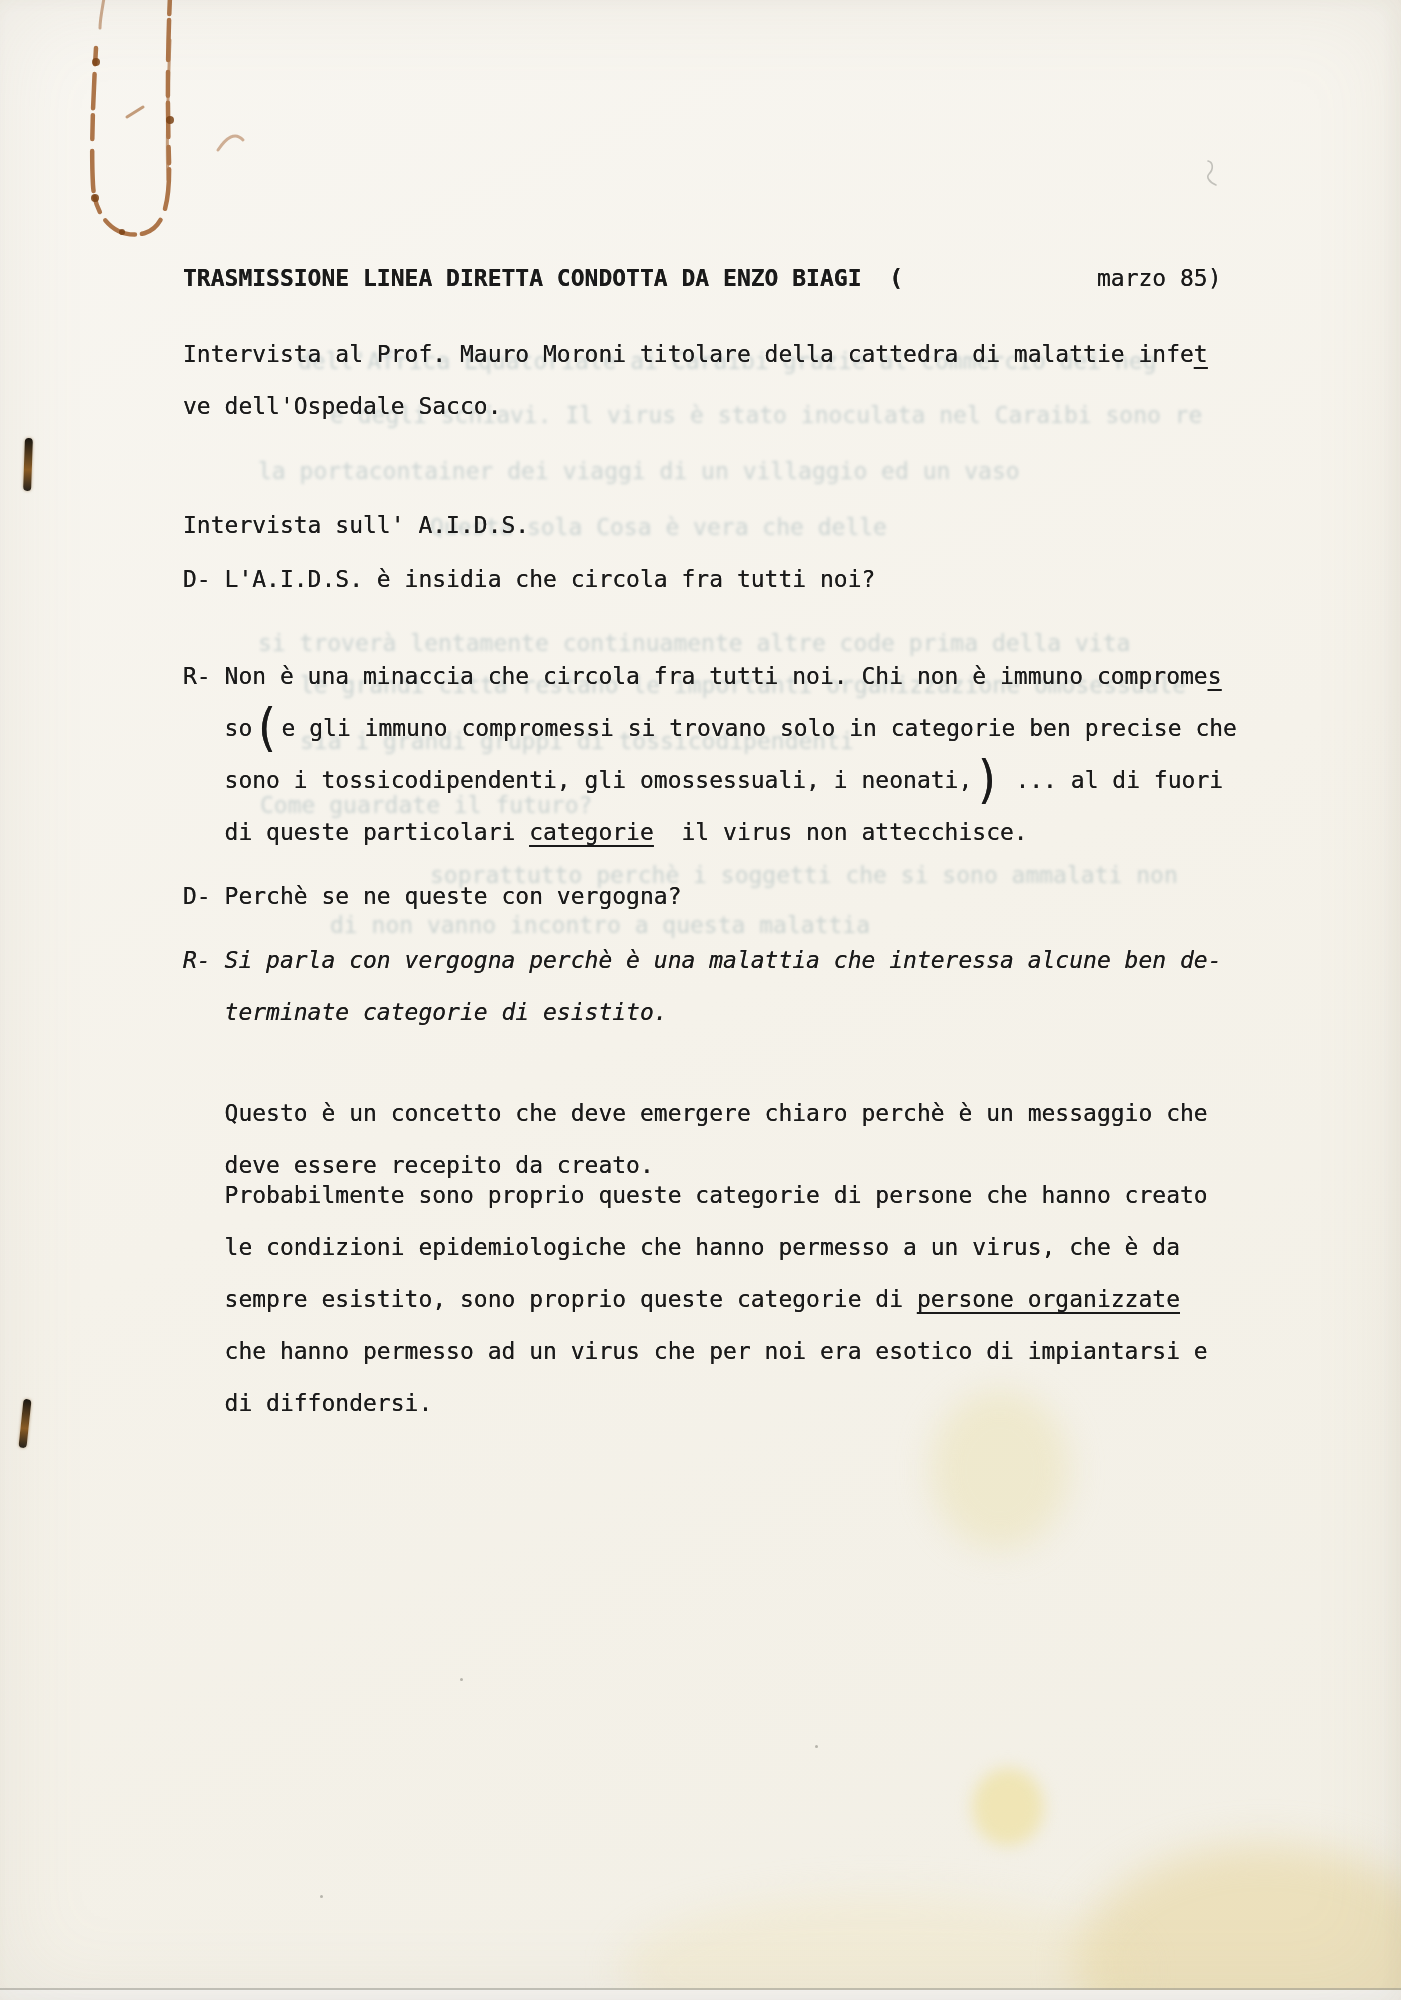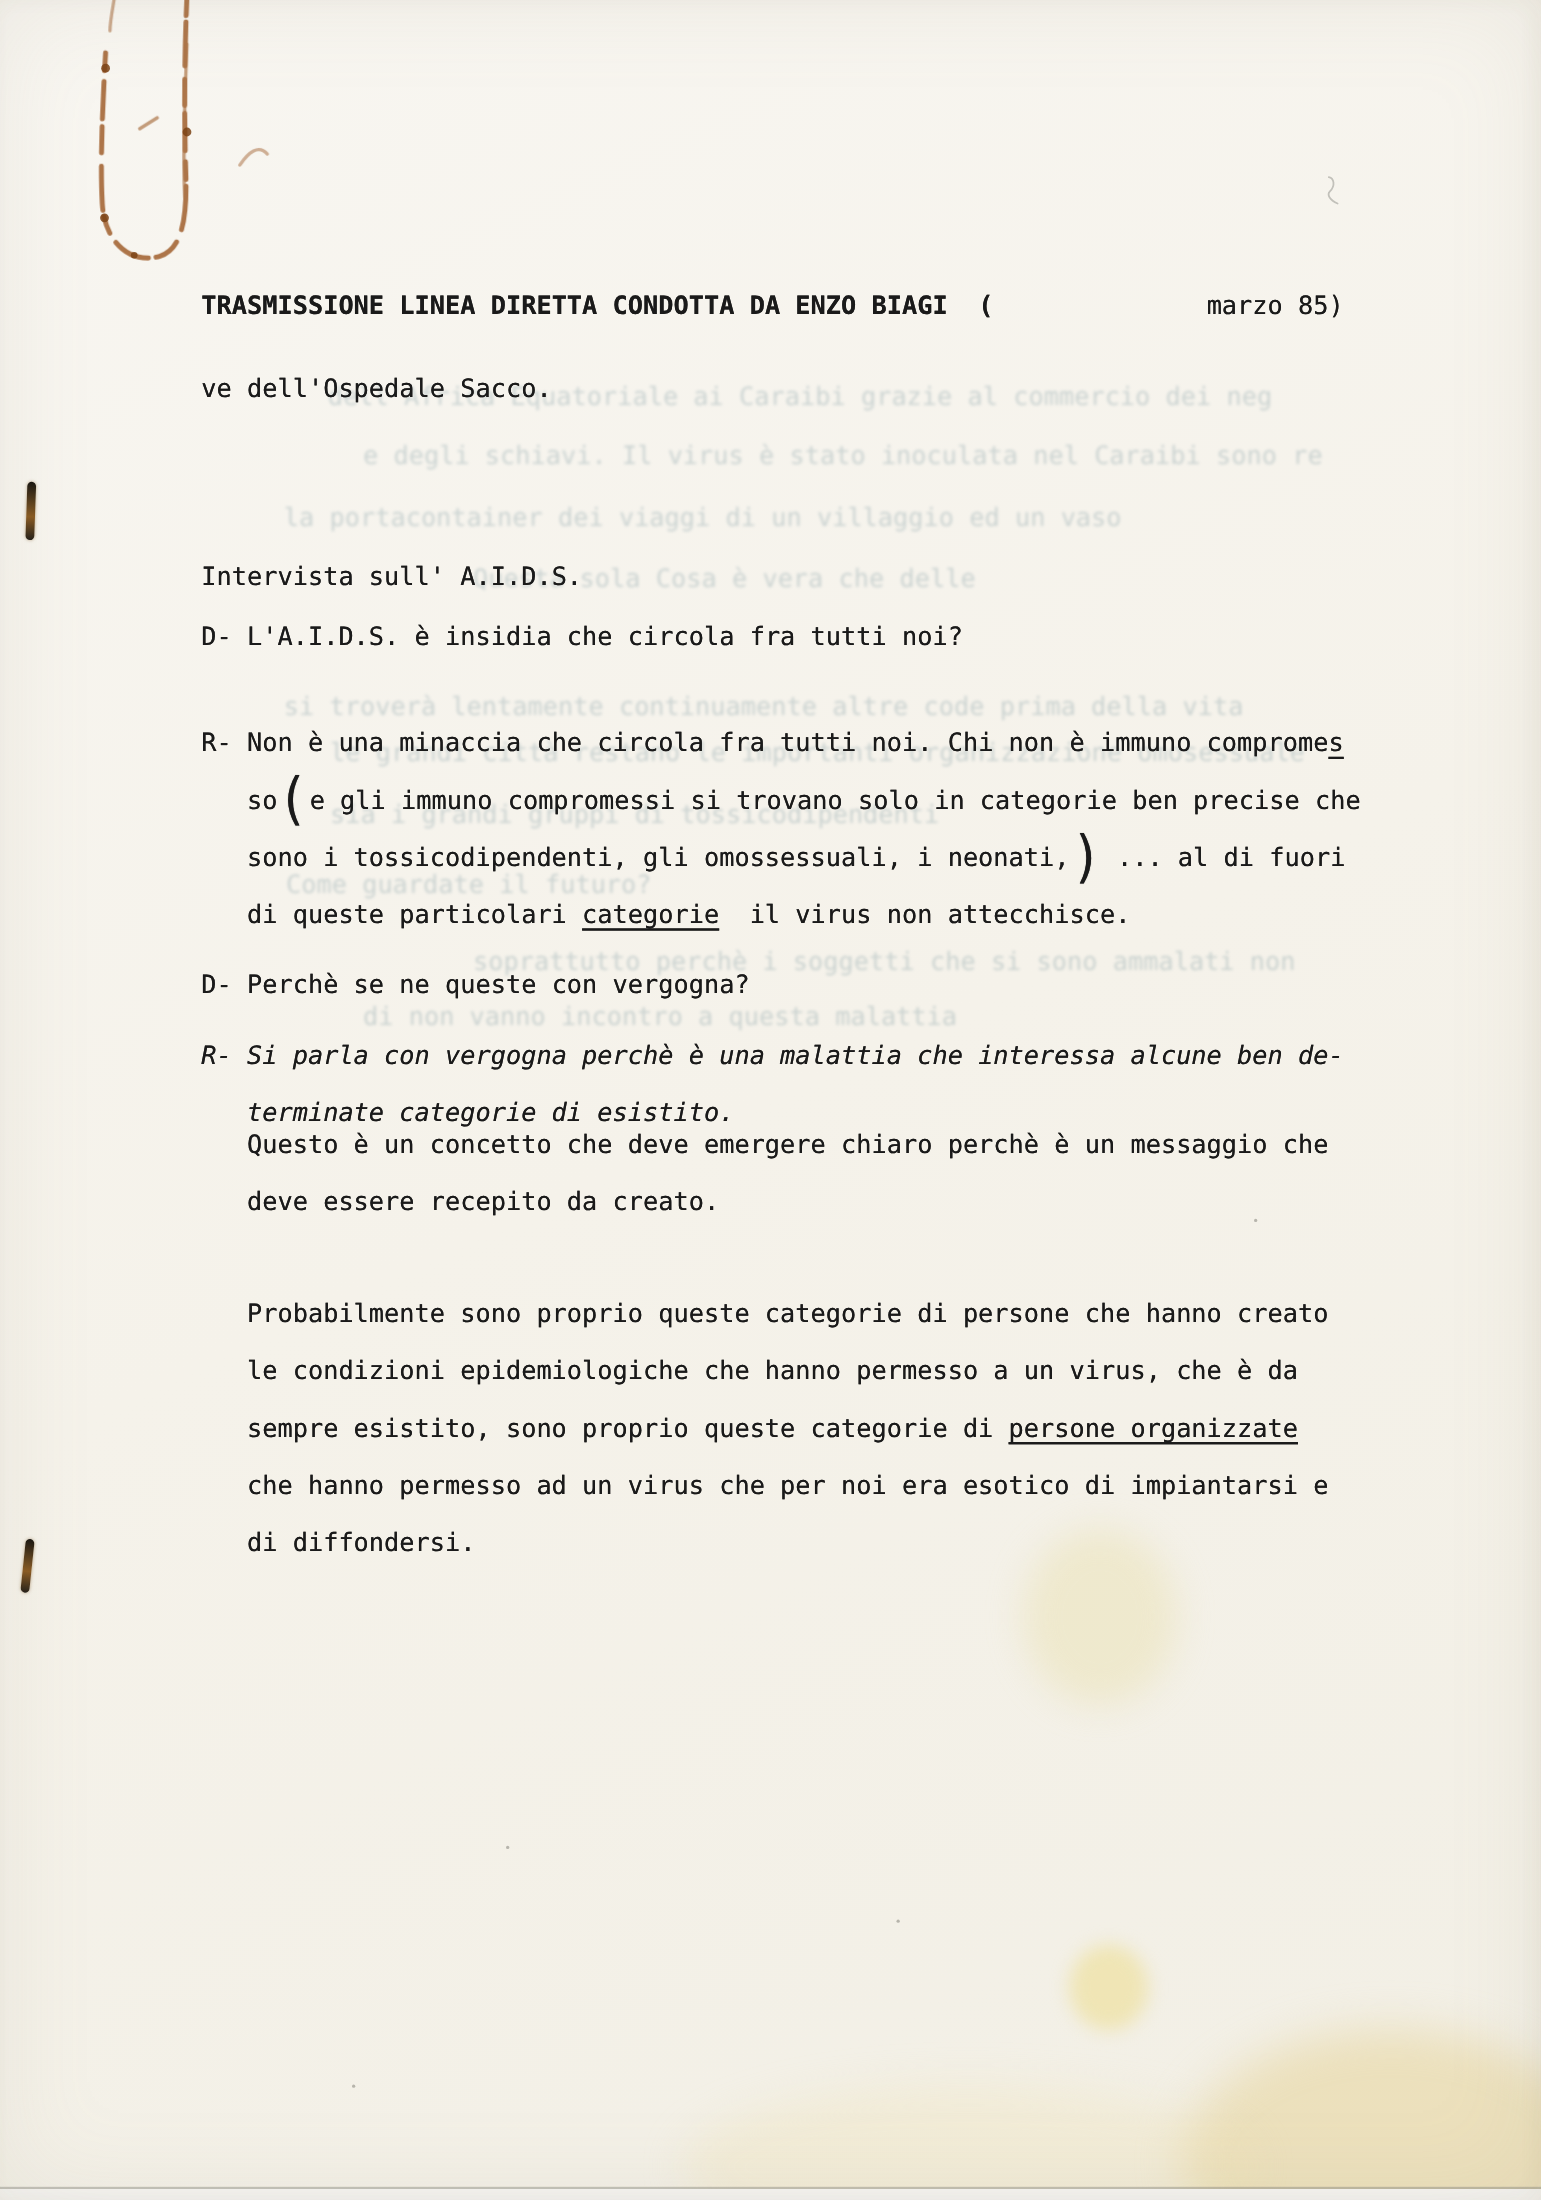--- a/index.html
+++ b/index.html
@@ -89,27 +89,27 @@
       <div class="ghost" style="top: 630px; left: 258px;">si troverà lentamente continuamente altre code prima della vita</div>
       <div class="ghost" style="top: 672px; left: 300px;">le grandi città restano le importanti organizzazione omosessuale</div>
       <div class="ghost" style="top: 728px; left: 300px;">sia i grandi gruppi di tossicodipendenti</div>
       <div class="ghost" style="top: 792px; left: 260px;">Come guardate il futuro?</div>
       <div class="ghost" style="top: 862px; left: 430px;">soprattutto perchè i soggetti che si sono ammalati non</div>
       <div class="ghost" style="top: 912px; left: 330px;">di non vanno incontro a questa malattia</div>
     </div>
 
   <div>
       <div class="para" style="top: 252px; text-align: right;"><div class="line"><span class="bold">TRASMISSIONE LINEA DIRETTA CONDOTTA DA ENZO BIAGI  (</span><span>              </span><span>marzo 85)</span></div></div>
-      <div class="para" style="top: 328px;"><div class="line"><span>ve dell'Ospedale Sacco.</span></div></div>
+      <div class="para" style="top: 328px;"><div class="line"><span>Intervista al Prof. Mauro Moroni titolare della cattedra di malattie infe</span><span class="u">t</span></div><div class="line"><span>ve dell'Ospedale Sacco.</span></div></div>
       <div class="para" style="top: 499px;"><div class="line"><span>Intervista sull' A.I.D.S.</span></div></div>
       <div class="para" style="top: 553px;"><div class="line"><span>D- L'A.I.D.S. è insidia che circola fra tutti noi?</span></div></div>
       <div class="para" style="top: 650px;"><div class="line"><span>R- Non è una minaccia che circola fra tutti noi. Chi non è immuno comprome</span><span class="u">s</span></div><div class="line ind"><span>so</span><span class="bigparen">(</span><span>e gli immuno compromessi si trovano solo in categorie ben precise che</span></div><div class="line ind"><span>sono i tossicodipendenti, gli omossessuali, i neonati,</span><span class="bigparen">)</span><span> ... al di fuori</span></div><div class="line ind"><span>di queste particolari </span><span class="u">categorie</span><span>  il virus non attecchisce.</span></div></div>
       <div class="para" style="top: 870px;"><div class="line"><span>D- Perchè se ne queste con vergogna?</span></div></div>
       <div class="para" style="top: 934px; font-style: italic;"><div class="line"><span>R- Si parla con vergogna perchè è una malattia che interessa alcune ben de-</span></div><div class="line ind"><span>terminate categorie di esistito.</span></div></div>
-      <div class="para" style="top: 1015px;"><div class="line ind"><span>Questo è un concetto che deve emergere chiaro perchè è un messaggio che</span></div><div class="line ind"><span>deve essere recepito da creato.</span></div></div>
+      <div class="para" style="top: 1087px;"><div class="line ind"><span>Questo è un concetto che deve emergere chiaro perchè è un messaggio che</span></div><div class="line ind"><span>deve essere recepito da creato.</span></div></div>
       <div class="para" style="top: 1169px;"><div class="line ind"><span>Probabilmente sono proprio queste categorie di persone che hanno creato</span></div><div class="line ind"><span>le condizioni epidemiologiche che hanno permesso a un virus, che è da</span></div><div class="line ind"><span>sempre esistito, sono proprio queste categorie di </span><span class="u">persone organizzate</span></div><div class="line ind"><span>che hanno permesso ad un virus che per noi era esotico di impiantarsi e</span></div><div class="line ind"><span>di diffondersi.</span></div></div>
     </div>
 
   <div class="stain a"></div>
   <div class="stain b"></div>
   <div class="stain c"></div>
   <div class="stain d"></div>
   <div class="speck" style="left:460px;top:1678px;"></div>
   <div class="speck" style="left:815px;top:1745px;"></div>
   <div class="speck" style="left:1140px;top:1108px;"></div>

